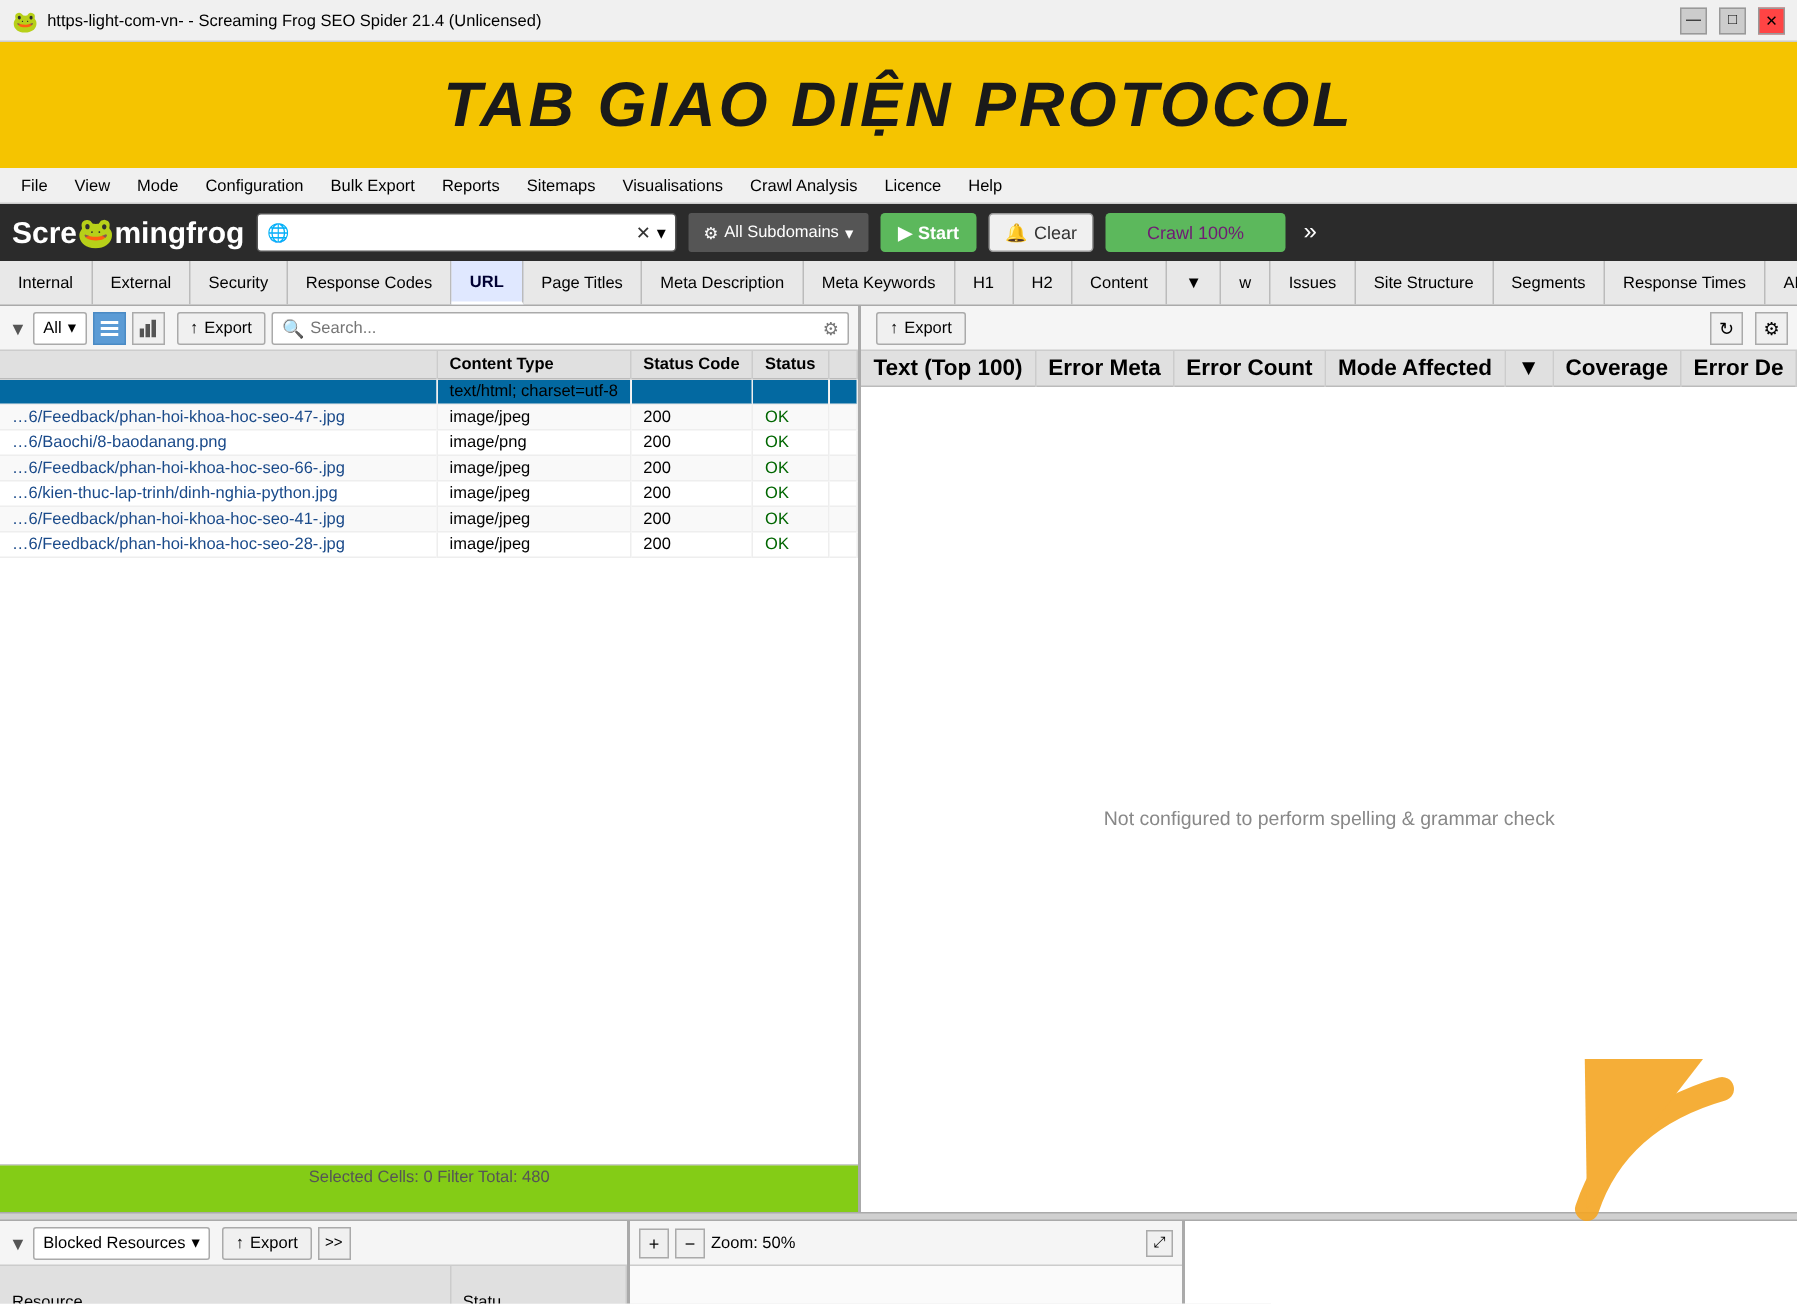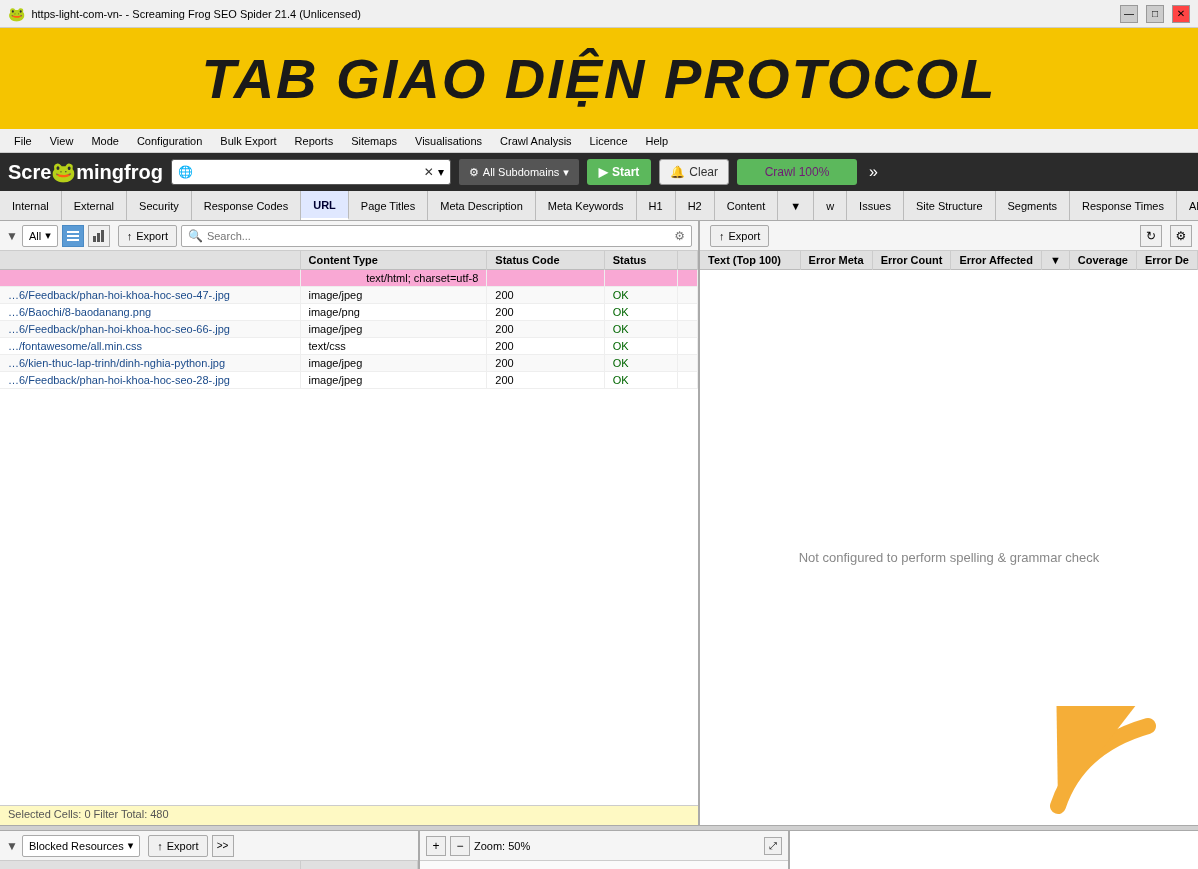--- a/index.html
+++ b/index.html
@@ -3,21 +3,21 @@
   <meta charset="utf-8">
   <style>
     * { margin: 0; padding: 0; box-sizing: border-box; }
     body { font-family: 'Segoe UI', Arial, sans-serif; font-size: 12px; background: #f0f0f0; width: 1198px; height: 869px; overflow: hidden; }
 
     
     .top-banner {
       background: #f5c400;
       text-align: center;
       padding: 18px 0;
-      font-size: 56px;
+      font-size: 42px;
       font-weight: 900;
       color: #1a1a1a;
       letter-spacing: 2px;
       font-style: italic;
     }
 
     
     .title-bar {
       background: #f0f0f0;
       display: flex;
@@ -292,27 +292,27 @@
       padding: 2px 8px;
       border-right: 1px solid #eee;
       white-space: nowrap;
       overflow: hidden;
       text-overflow: ellipsis;
       max-width: 300px;
     }
     .status-ok { color: #006600; }
 
     .status-bar-table {
-      background: #fef9c3;
+      background: #84cc16;
       border-top: 1px solid #ccc;
       padding: 2px 8px;
       font-size: 11px;
       color: #555;
-      text-align: left;
-      height: 20px;
+      text-align: center;
+      height: 32px;
     }
 
     
     .right-panel {
       flex: 1;
       display: flex;
       flex-direction: column;
     }
 
     
@@ -340,21 +340,21 @@
     .right-table thead tr {
       background: #e0e0e0;
       border-bottom: 1px solid #bbb;
     }
     .right-table thead th {
       padding: 3px 8px;
       text-align: left;
       border-right: 1px solid #ccc;
       font-weight: bold;
       white-space: nowrap;
-      font-size: 11px;
+      font-size: 15px;
     }
     .right-empty {
       display: flex;
       align-items: center;
       justify-content: center;
       height: 100%;
       color: #888;
       font-size: 13px;
       padding: 20px;
       text-align: center;
@@ -619,21 +619,21 @@
         <thead>
           <tr>
             <th style="width:300px;"></th>
             <th>Content Type</th>
             <th>Status Code</th>
             <th>Status</th>
             <th style="width:20px;"></th>
           </tr>
         </thead>
         <tbody id="table-body">
-        <tr style="background: #f9a8d4; text-align: right;">
+        <tr style="background: #0369a1; text-align: right;">
     <td style="color:#1a4a8a;font-size:11px;"></td>
     <td>text/html; charset=utf-8</td>
     <td></td>
     <td class="status-ok"></td>
     <td></td>
   </tr>
             <tr>
     <td style="color:#1a4a8a;font-size:11px;">…6/Feedback/phan-hoi-khoa-hoc-seo-47-.jpg</td>
     <td>image/jpeg</td>
     <td>200</td>
@@ -648,28 +648,28 @@
     <td></td>
   </tr>
             <tr>
     <td style="color:#1a4a8a;font-size:11px;">…6/Feedback/phan-hoi-khoa-hoc-seo-66-.jpg</td>
     <td>image/jpeg</td>
     <td>200</td>
     <td class="status-ok">OK</td>
     <td></td>
   </tr>
             <tr>
-    <td style="color:#1a4a8a;font-size:11px;">…/fontawesome/all.min.css</td>
-    <td>text/css</td>
+    <td style="color:#1a4a8a;font-size:11px;">…6/kien-thuc-lap-trinh/dinh-nghia-python.jpg</td>
+    <td>image/jpeg</td>
     <td>200</td>
     <td class="status-ok">OK</td>
     <td></td>
   </tr>
             <tr>
-    <td style="color:#1a4a8a;font-size:11px;">…6/kien-thuc-lap-trinh/dinh-nghia-python.jpg</td>
+    <td style="color:#1a4a8a;font-size:11px;">…6/Feedback/phan-hoi-khoa-hoc-seo-41-.jpg</td>
     <td>image/jpeg</td>
     <td>200</td>
     <td class="status-ok">OK</td>
     <td></td>
   </tr>
             <tr>
     <td style="color:#1a4a8a;font-size:11px;">…6/Feedback/phan-hoi-khoa-hoc-seo-28-.jpg</td>
     <td>image/jpeg</td>
     <td>200</td>
     <td class="status-ok">OK</td>
@@ -695,21 +695,21 @@
         <span>⚙</span>
       </div>
     </div>
     <div class="right-table-wrapper">
       <table class="right-table">
         <thead>
           <tr>
             <th style="width:200px;">Text (Top 100)</th>
             <th>Error Meta</th>
             <th>Error Count</th>
-            <th>Error Affected</th>
+            <th>Mode Affected</th>
             <th>▼</th>
             <th>Coverage</th>
             <th>Error De</th>
           </tr>
         </thead>
       </table>
       <div class="right-empty">Not configured to perform spelling &amp; grammar check</div>
     </div>
   </div>
 </div>

